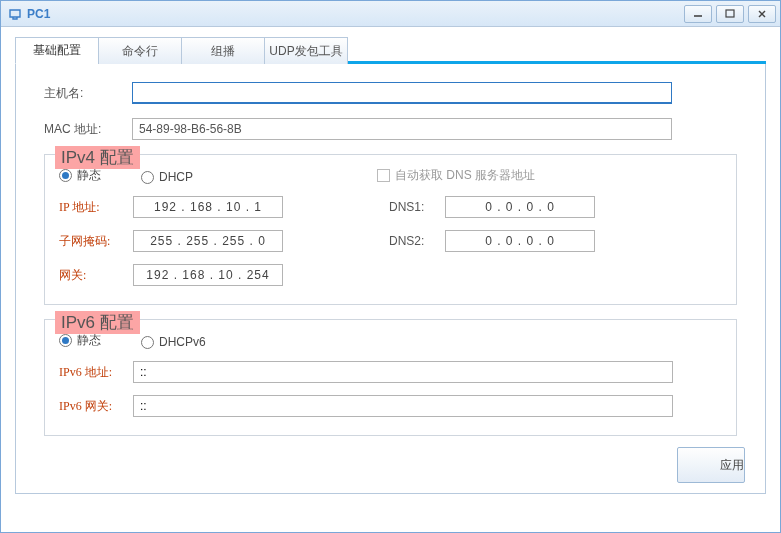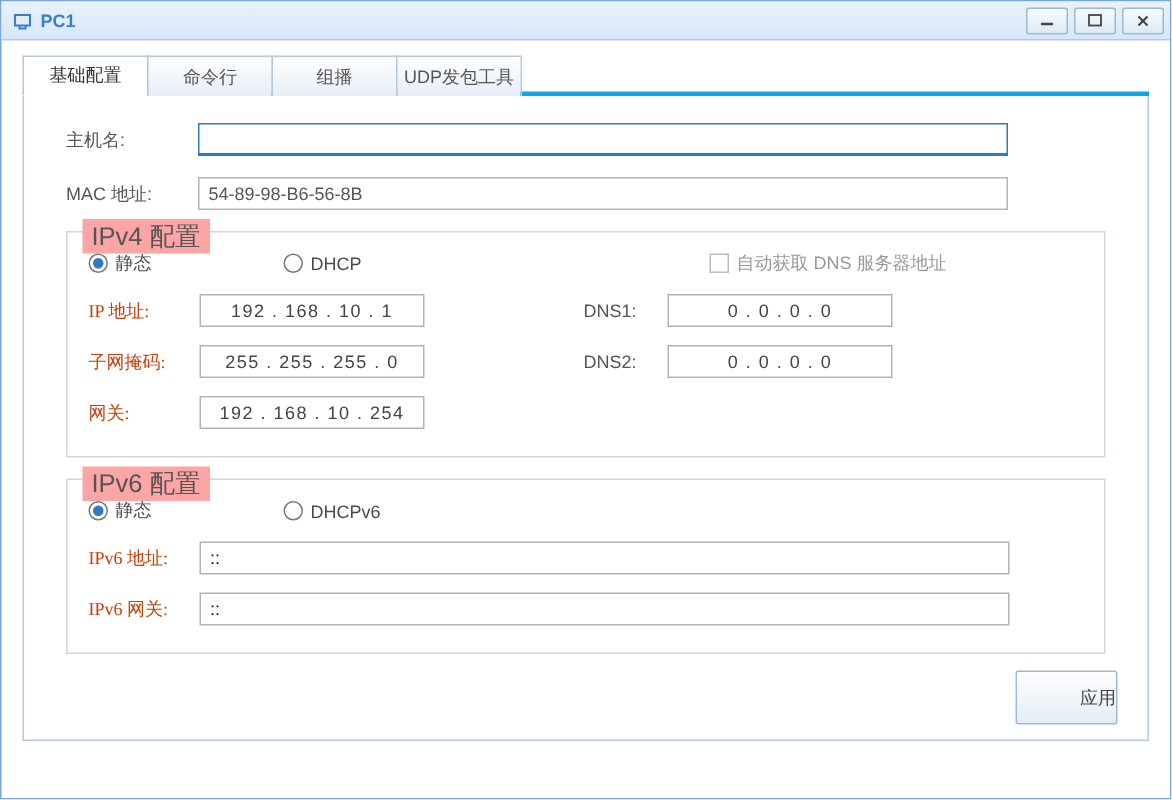--- a/index.html
+++ b/index.html
@@ -108,23 +108,22 @@
   .legend {
     position:absolute;
     top:-9px; left:10px;
     background:#fca5a5;
     padding:0 6px;
     color:#555;
     font-size:17px;
   }
   .radio-row {
     display:flex;
-    align-items:center;
+    align-items:flex-end;
     margin-bottom:12px;
-    gap:48px;
   }
   .radio {
     display:flex; align-items:center;
     margin-right: 40px;
     cursor:pointer;
   }
   .radio-dot {
     width:13px;height:13px;border:1px solid #777;border-radius:50%;
     margin-right:5px; position:relative; background:#fff;
   }

